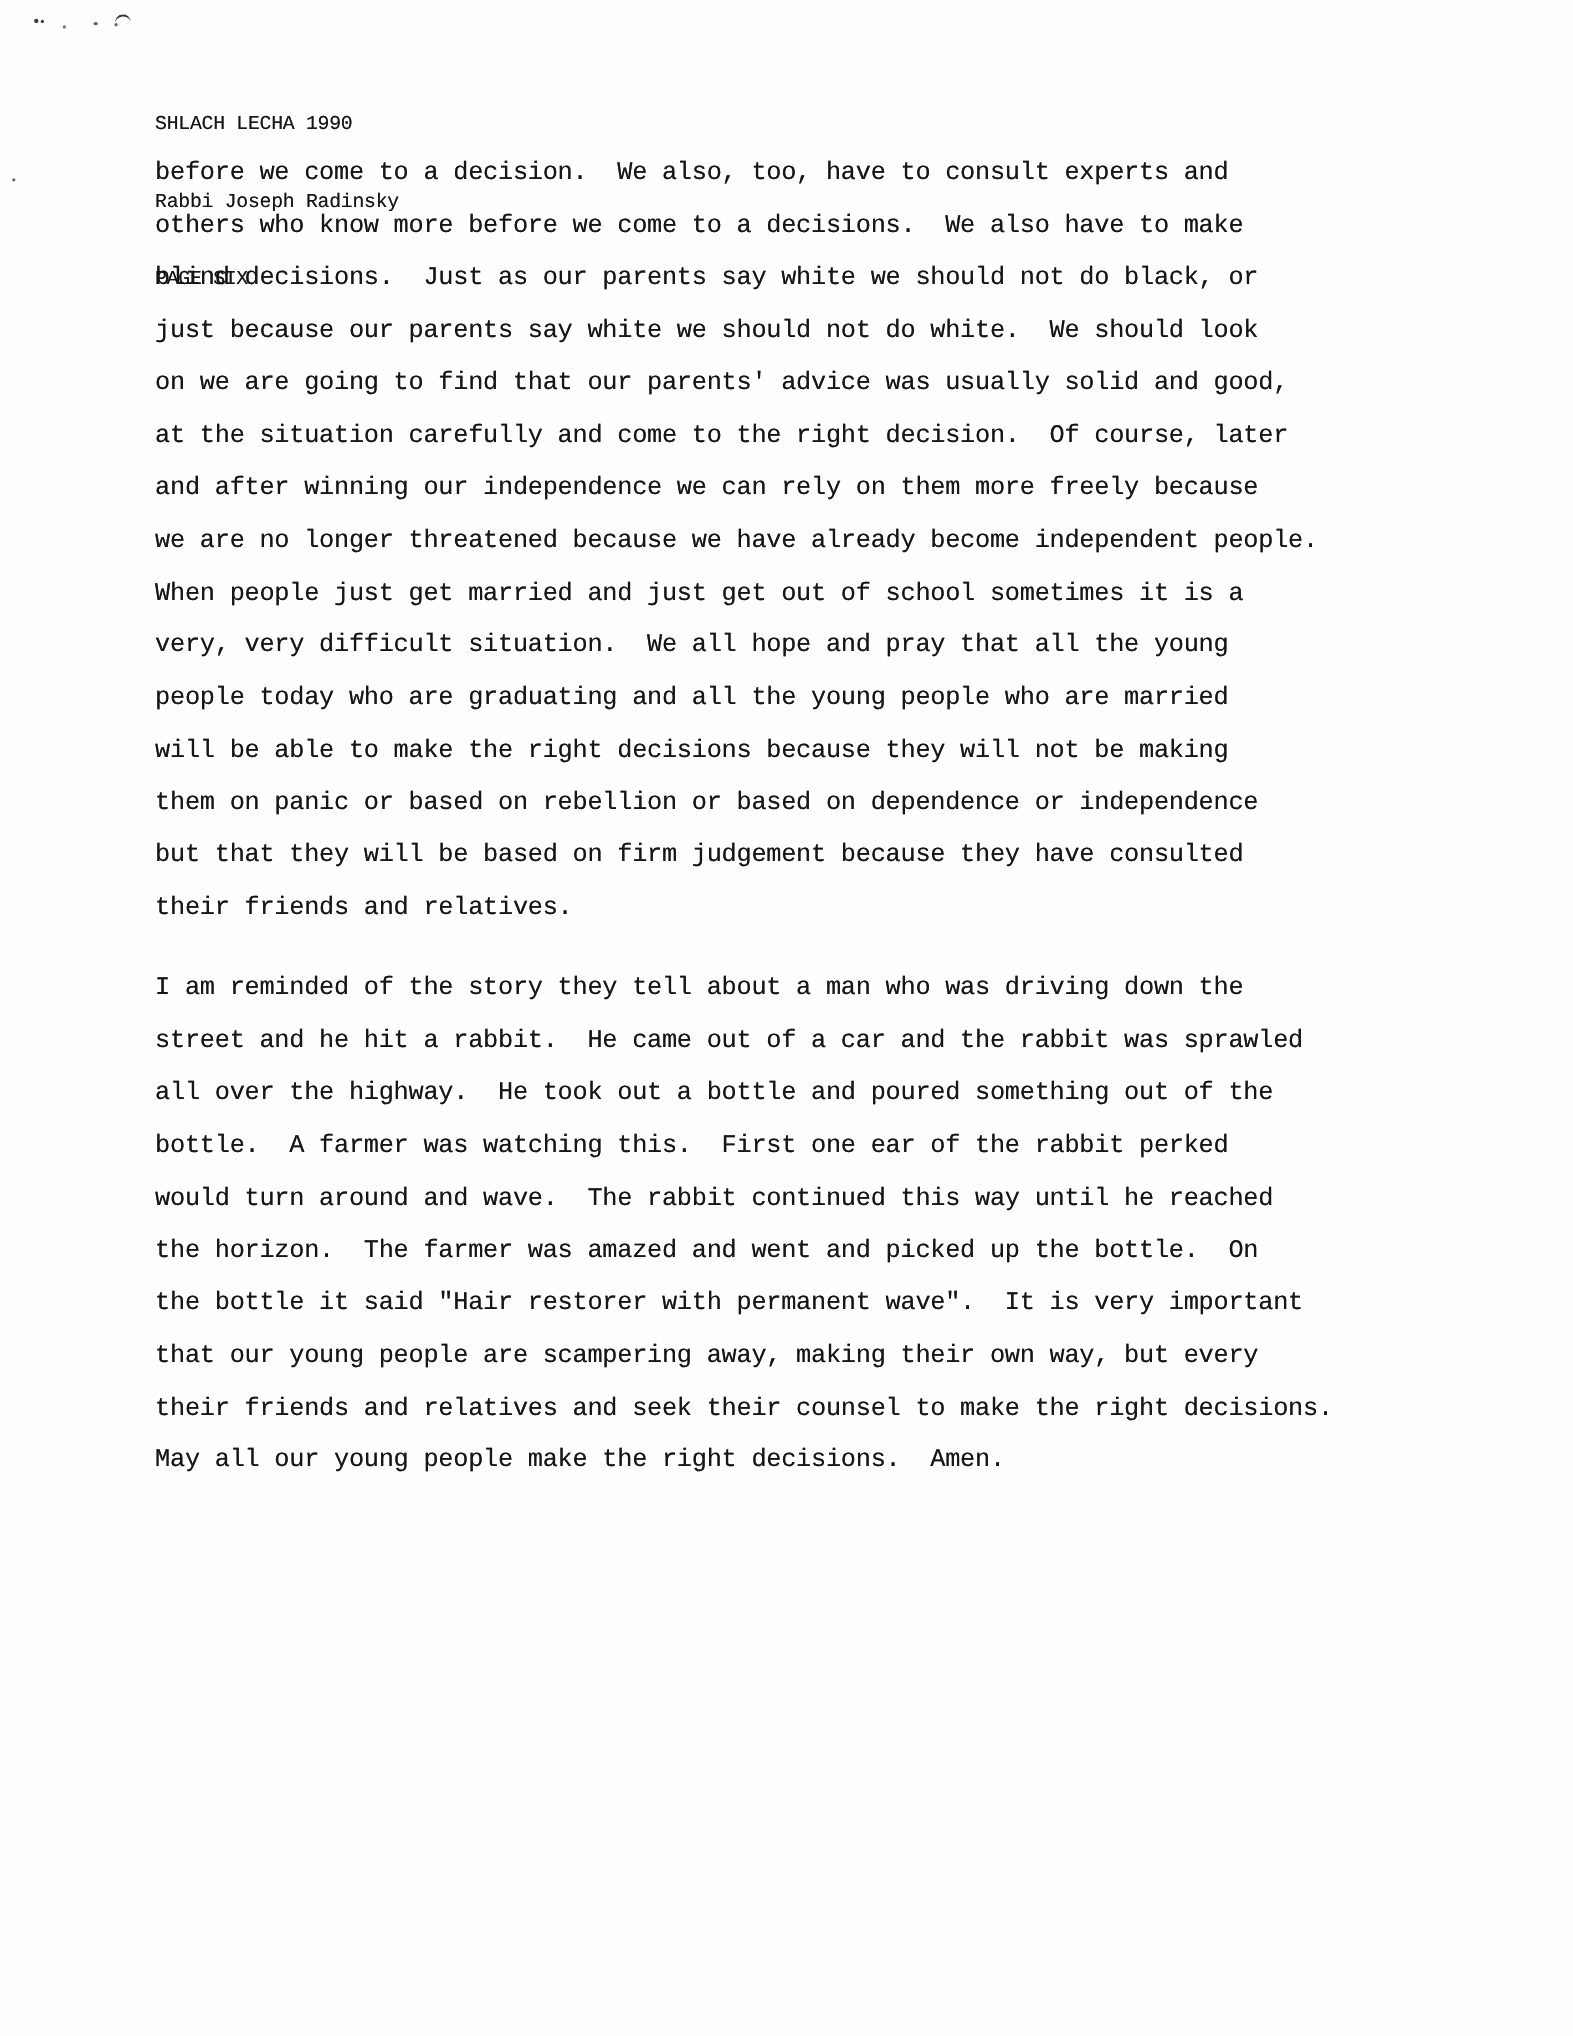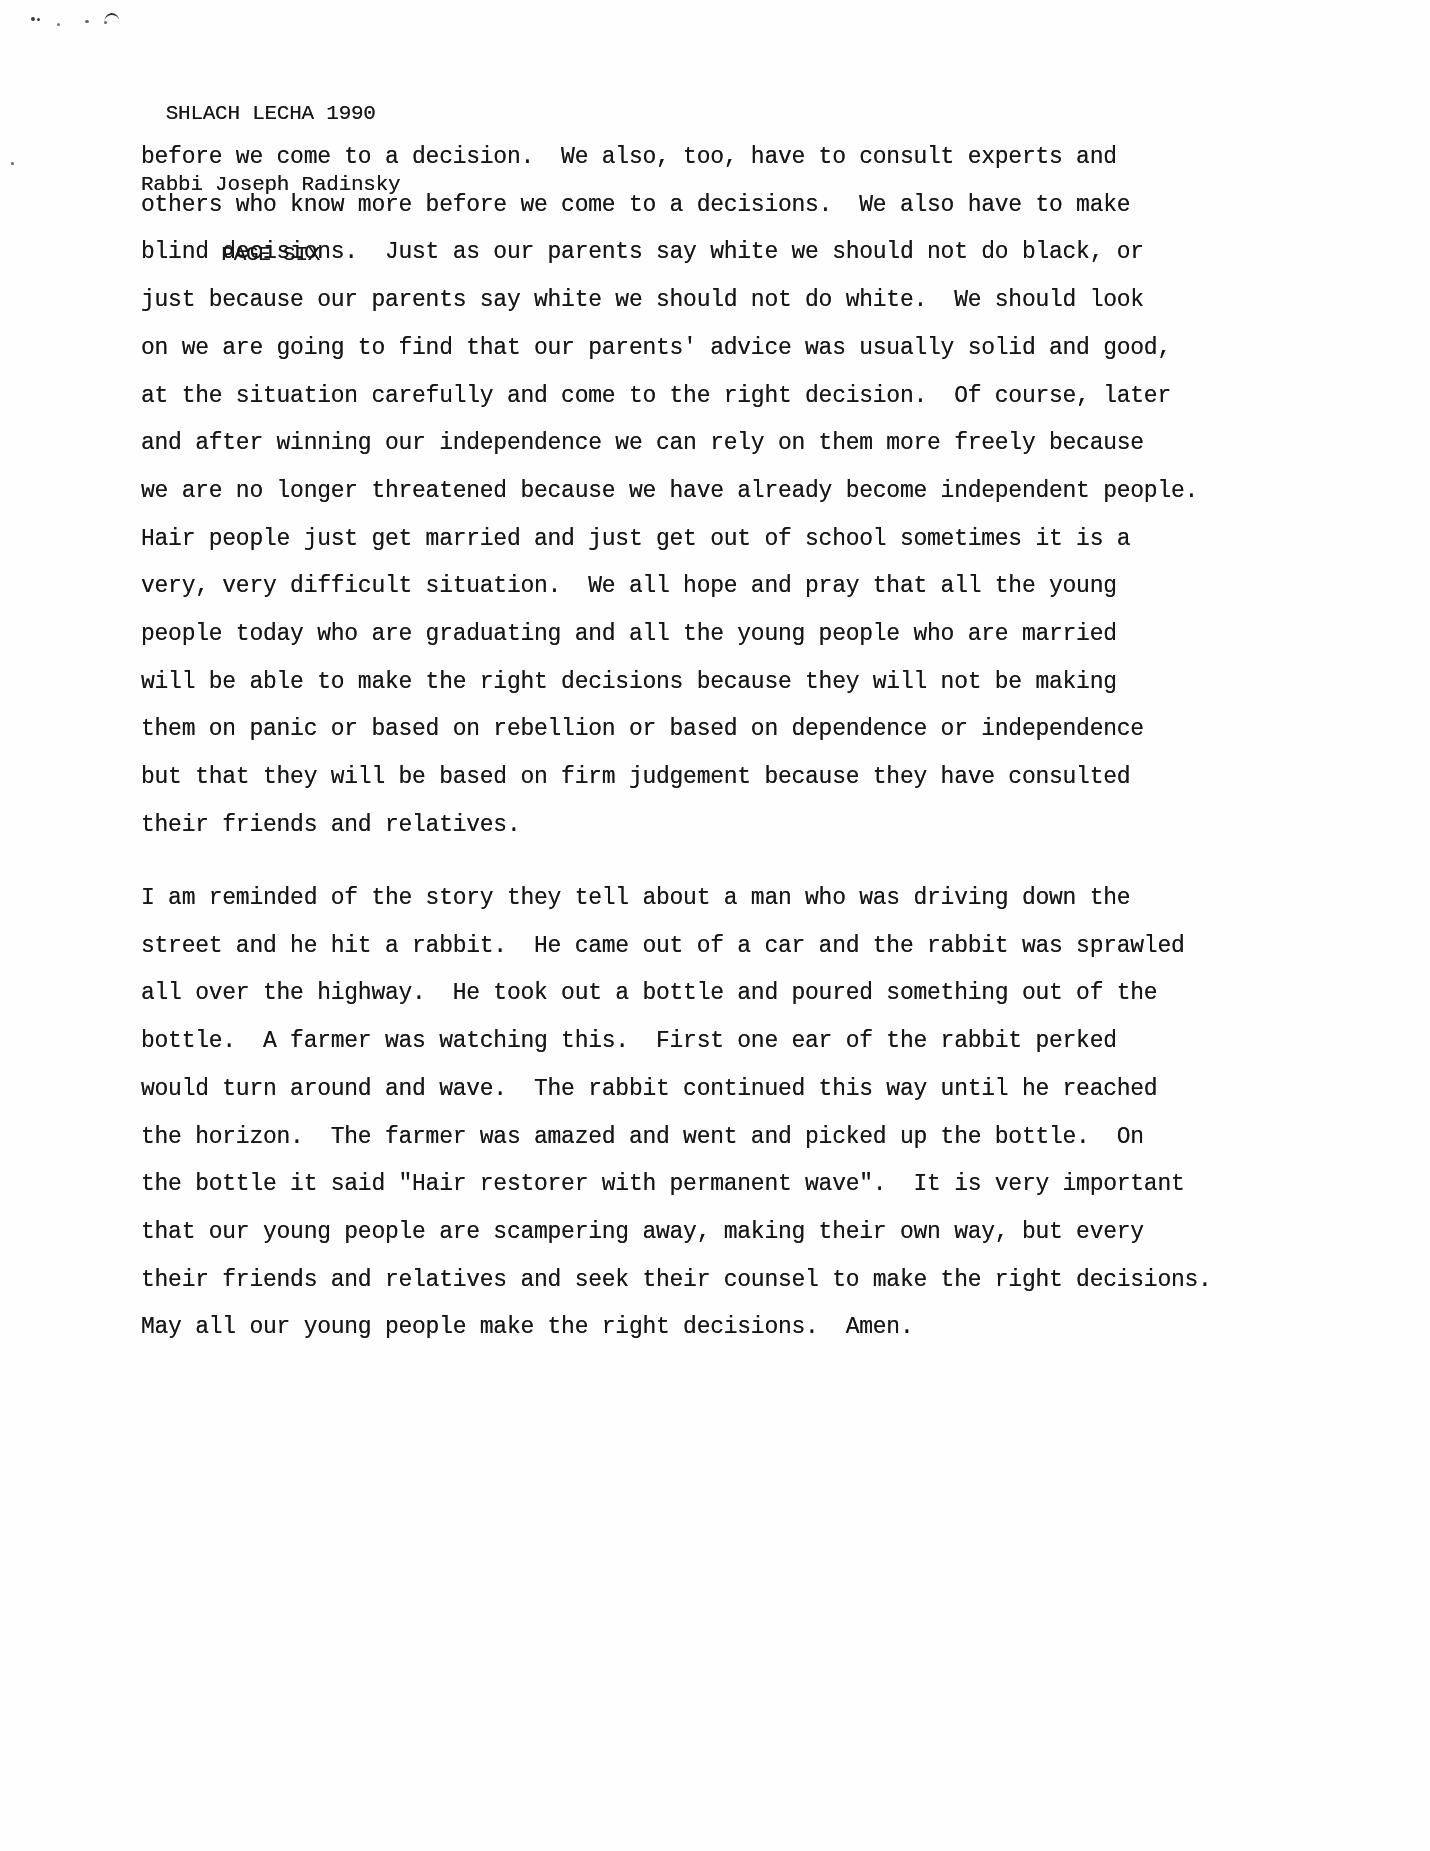--- a/index.html
+++ b/index.html
@@ -13,26 +13,25 @@
     height: 1851px;
     background: #fefefe;
     overflow: hidden;
     font-family: "Liberation Mono", "DejaVu Sans Mono", monospace;
     color: #161616;
   }
   .doc-header {
     position: absolute;
     left: 141px;
     top: 55px;
-    font-size: 21px;
+    font-size: 18px;
     line-height: 23.5px;
     letter-spacing: -0.25px;
     white-space: pre;
     text-shadow: 0 0 0.5px rgba(0,0,0,0.65);
-    text-align: center;
   }
   .para {
     position: absolute;
     left: 141px;
     font-size: 23px;
     line-height: 47.7px;
     letter-spacing: -0.25px;
     text-shadow: 0 0 0.5px rgba(0,0,0,0.65);
   }
   .para-1 { top: 134px; }
@@ -75,21 +74,21 @@
 
   <div class="para para-1">
     <div class="line">before we come to a decision.  We also, too, have to consult experts and</div>
     <div class="line">others who know more before we come to a decisions.  We also have to make</div>
     <div class="line">blind decisions.  Just as our parents say white we should not do black, or</div>
     <div class="line">just because our parents say white we should not do white.  We should look</div>
     <div class="line">on we are going to find that our parents' advice was usually solid and good,</div>
     <div class="line">at the situation carefully and come to the right decision.  Of course, later</div>
     <div class="line">and after winning our independence we can rely on them more freely because</div>
     <div class="line">we are no longer threatened because we have already become independent people.</div>
-    <div class="line">Hair people just get married and just get out of school sometimes it is a</div>
+    <div class="line">When people just get married and just get out of school sometimes it is a</div>
     <div class="line">very, very difficult situation.  We all hope and pray that all the young</div>
     <div class="line">people today who are graduating and all the young people who are married</div>
     <div class="line">will be able to make the right decisions because they will not be making</div>
     <div class="line">them on panic or based on rebellion or based on dependence or independence</div>
     <div class="line">but that they will be based on firm judgement because they have consulted</div>
     <div class="line">their friends and relatives.</div>
   </div>
 
   <div class="para para-2">
     <div class="line">I am reminded of the story they tell about a man who was driving down the</div>

